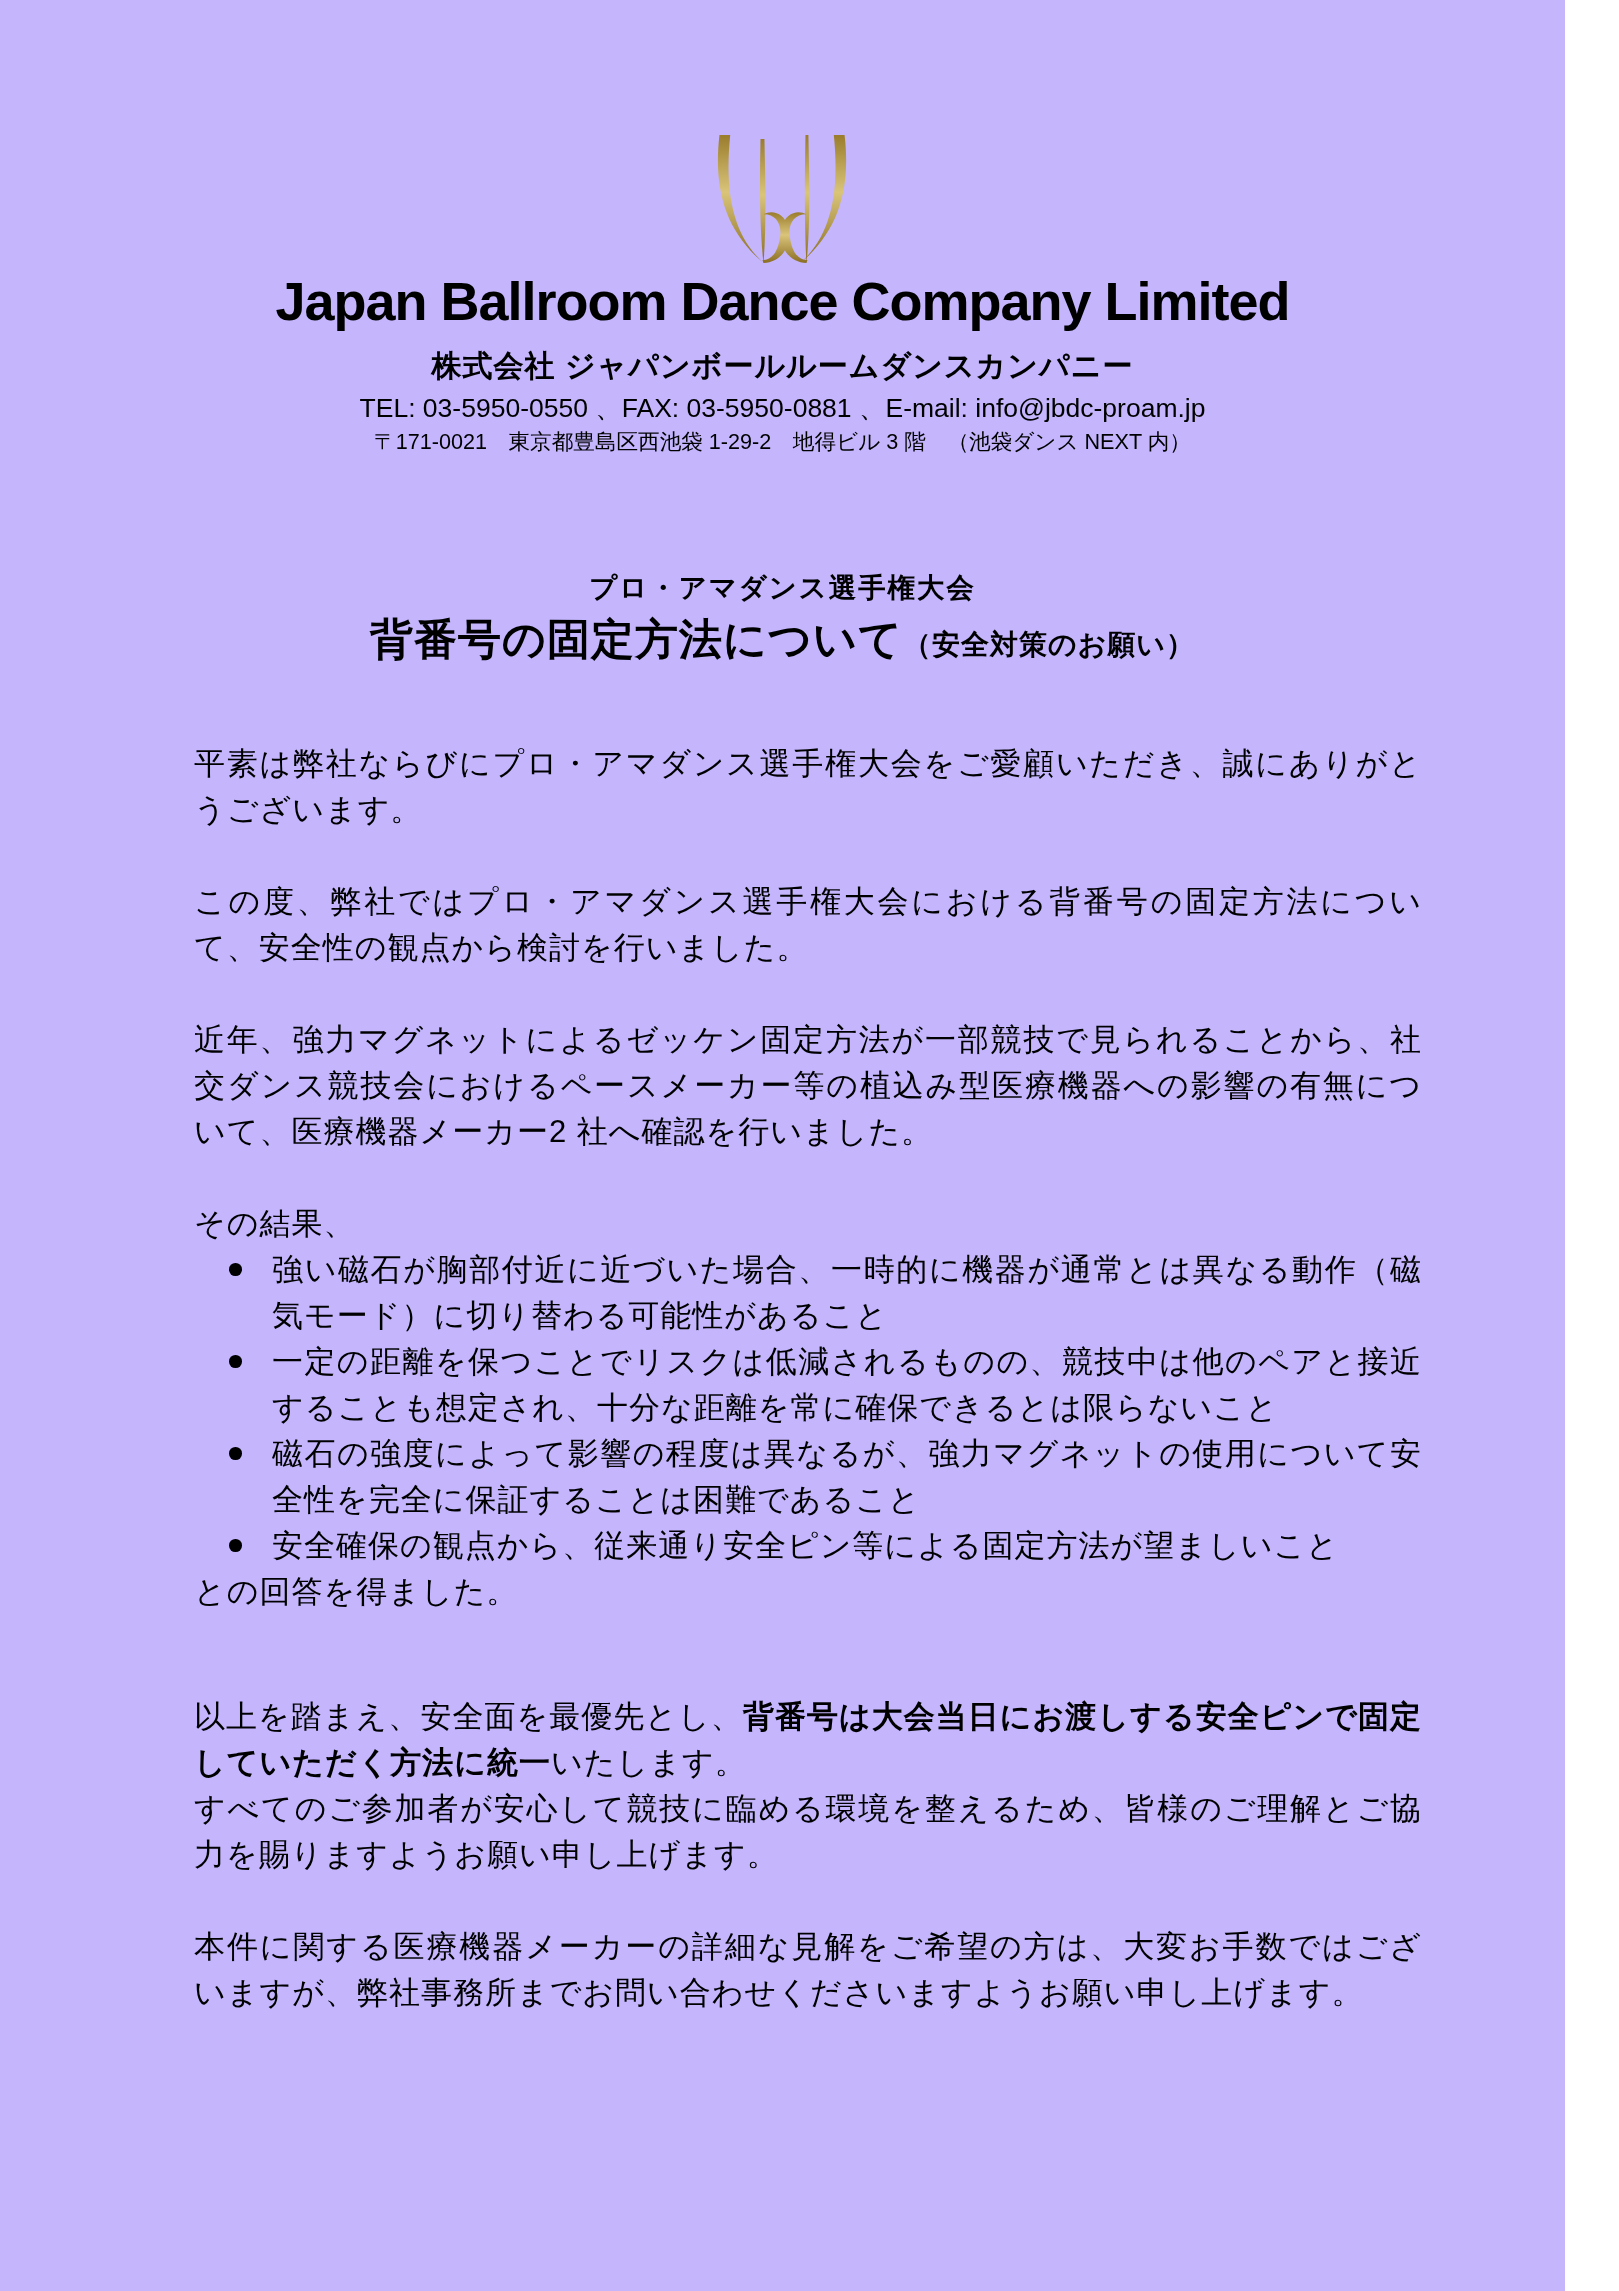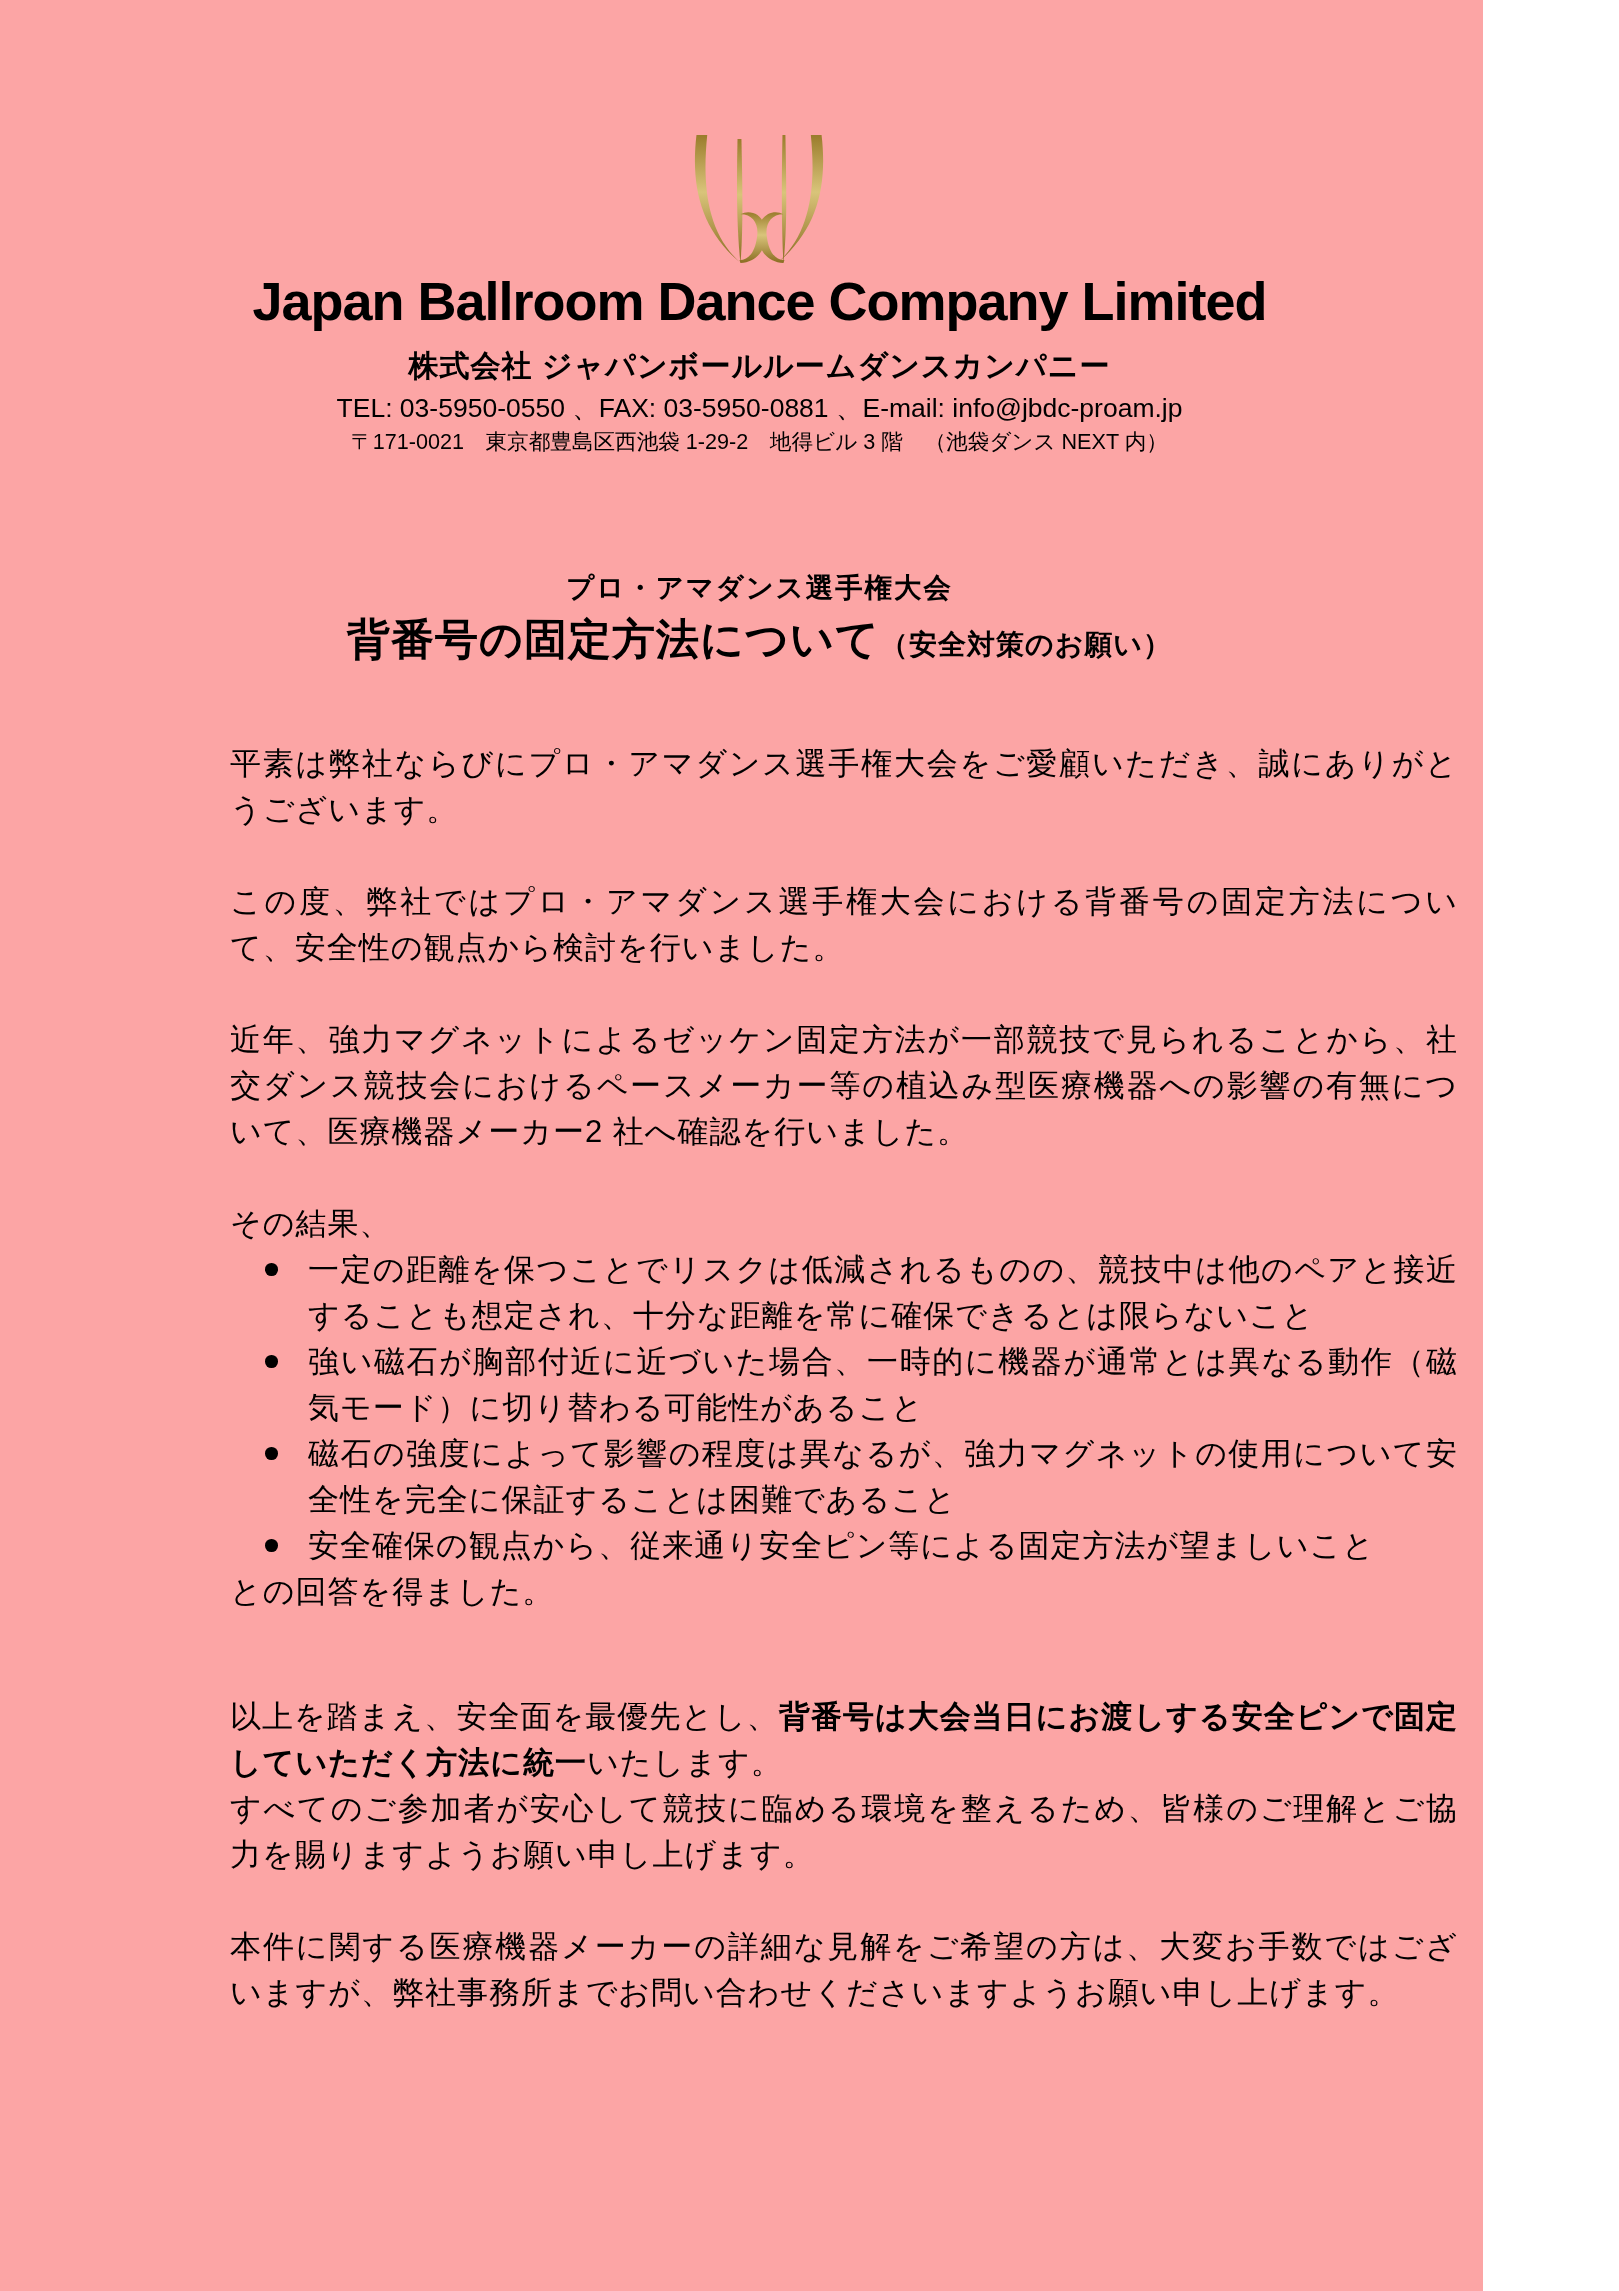--- a/index.html
+++ b/index.html
@@ -2,27 +2,26 @@
 <html lang="ja"><head>
 <meta charset="utf-8">
 <style>
   html, body {
     margin: 0;
     padding: 0;
     background: #ffffff;
   }
   .page {
     position: relative;
-    width: 1447px;
+    width: 1565px;
     height: 2292px;
-    background: #fca5a5;
+    background: #c4b5fd;
     color: #000000;
     font-family: "Liberation Sans", "DejaVu Sans", sans-serif;
     overflow: hidden;
-    padding-left: 36px;
   }
   
   .letterhead { text-align: center; }
   .logo {
     display: block;
     margin: 135px auto 0 auto;
     width: 186px;
     height: 129px;
   }
   .company-en {
@@ -140,22 +139,22 @@
     <div class="event-title">プロ・アマダンス選手権大会</div>
     <div class="doc-title"><span class="main">背番号の固定方法について</span><span class="sub">（安全対策のお願い）</span></div>
   </section>
 
   <main class="doc-body">
     <p class="first">平素は弊社ならびにプロ・アマダンス選手権大会をご愛顧いただき、誠にありがとうございます。</p>
     <p>この度、弊社ではプロ・アマダンス選手権大会における背番号の固定方法について、安全性の観点から検討を行いました。</p>
     <p>近年、強力マグネットによるゼッケン固定方法が一部競技で見られることから、社交ダンス競技会におけるペースメーカー等の植込み型医療機器への影響の有無について、医療機器メーカー2 社へ確認を行いました。</p>
     <p>その結果、</p>
     <ul class="findings">
+      <li><span class="dot"></span><span>強い磁石が胸部付近に近づいた場合、一時的に機器が通常とは異なる動作（磁気モード）に切り替わる可能性があること</span></li>
       <li><span class="dot"></span><span>一定の距離を保つことでリスクは低減されるものの、競技中は他のペアと接近することも想定され、十分な距離を常に確保できるとは限らないこと</span></li>
-      <li><span class="dot"></span><span>強い磁石が胸部付近に近づいた場合、一時的に機器が通常とは異なる動作（磁気モード）に切り替わる可能性があること</span></li>
       <li><span class="dot"></span><span>磁石の強度によって影響の程度は異なるが、強力マグネットの使用について安全性を完全に保証することは困難であること</span></li>
       <li><span class="dot"></span><span>安全確保の観点から、従来通り安全ピン等による固定方法が望ましいこと</span></li>
     </ul>
     <p class="flow">との回答を得ました。</p>
     <p class="decision"><span>以上を踏まえ、安全面を最優先とし、</span><span class="bold">背番号は大会当日にお渡しする安全ピンで固定していただく方法に統一</span><span>いたします。</span></p>
     <p class="flow">すべてのご参加者が安心して競技に臨める環境を整えるため、皆様のご理解とご協力を賜りますようお願い申し上げます。</p>
     <p>本件に関する医療機器メーカーの詳細な見解をご希望の方は、大変お手数ではございますが、弊社事務所までお問い合わせくださいますようお願い申し上げます。</p>
   </main>
 
 </div>

